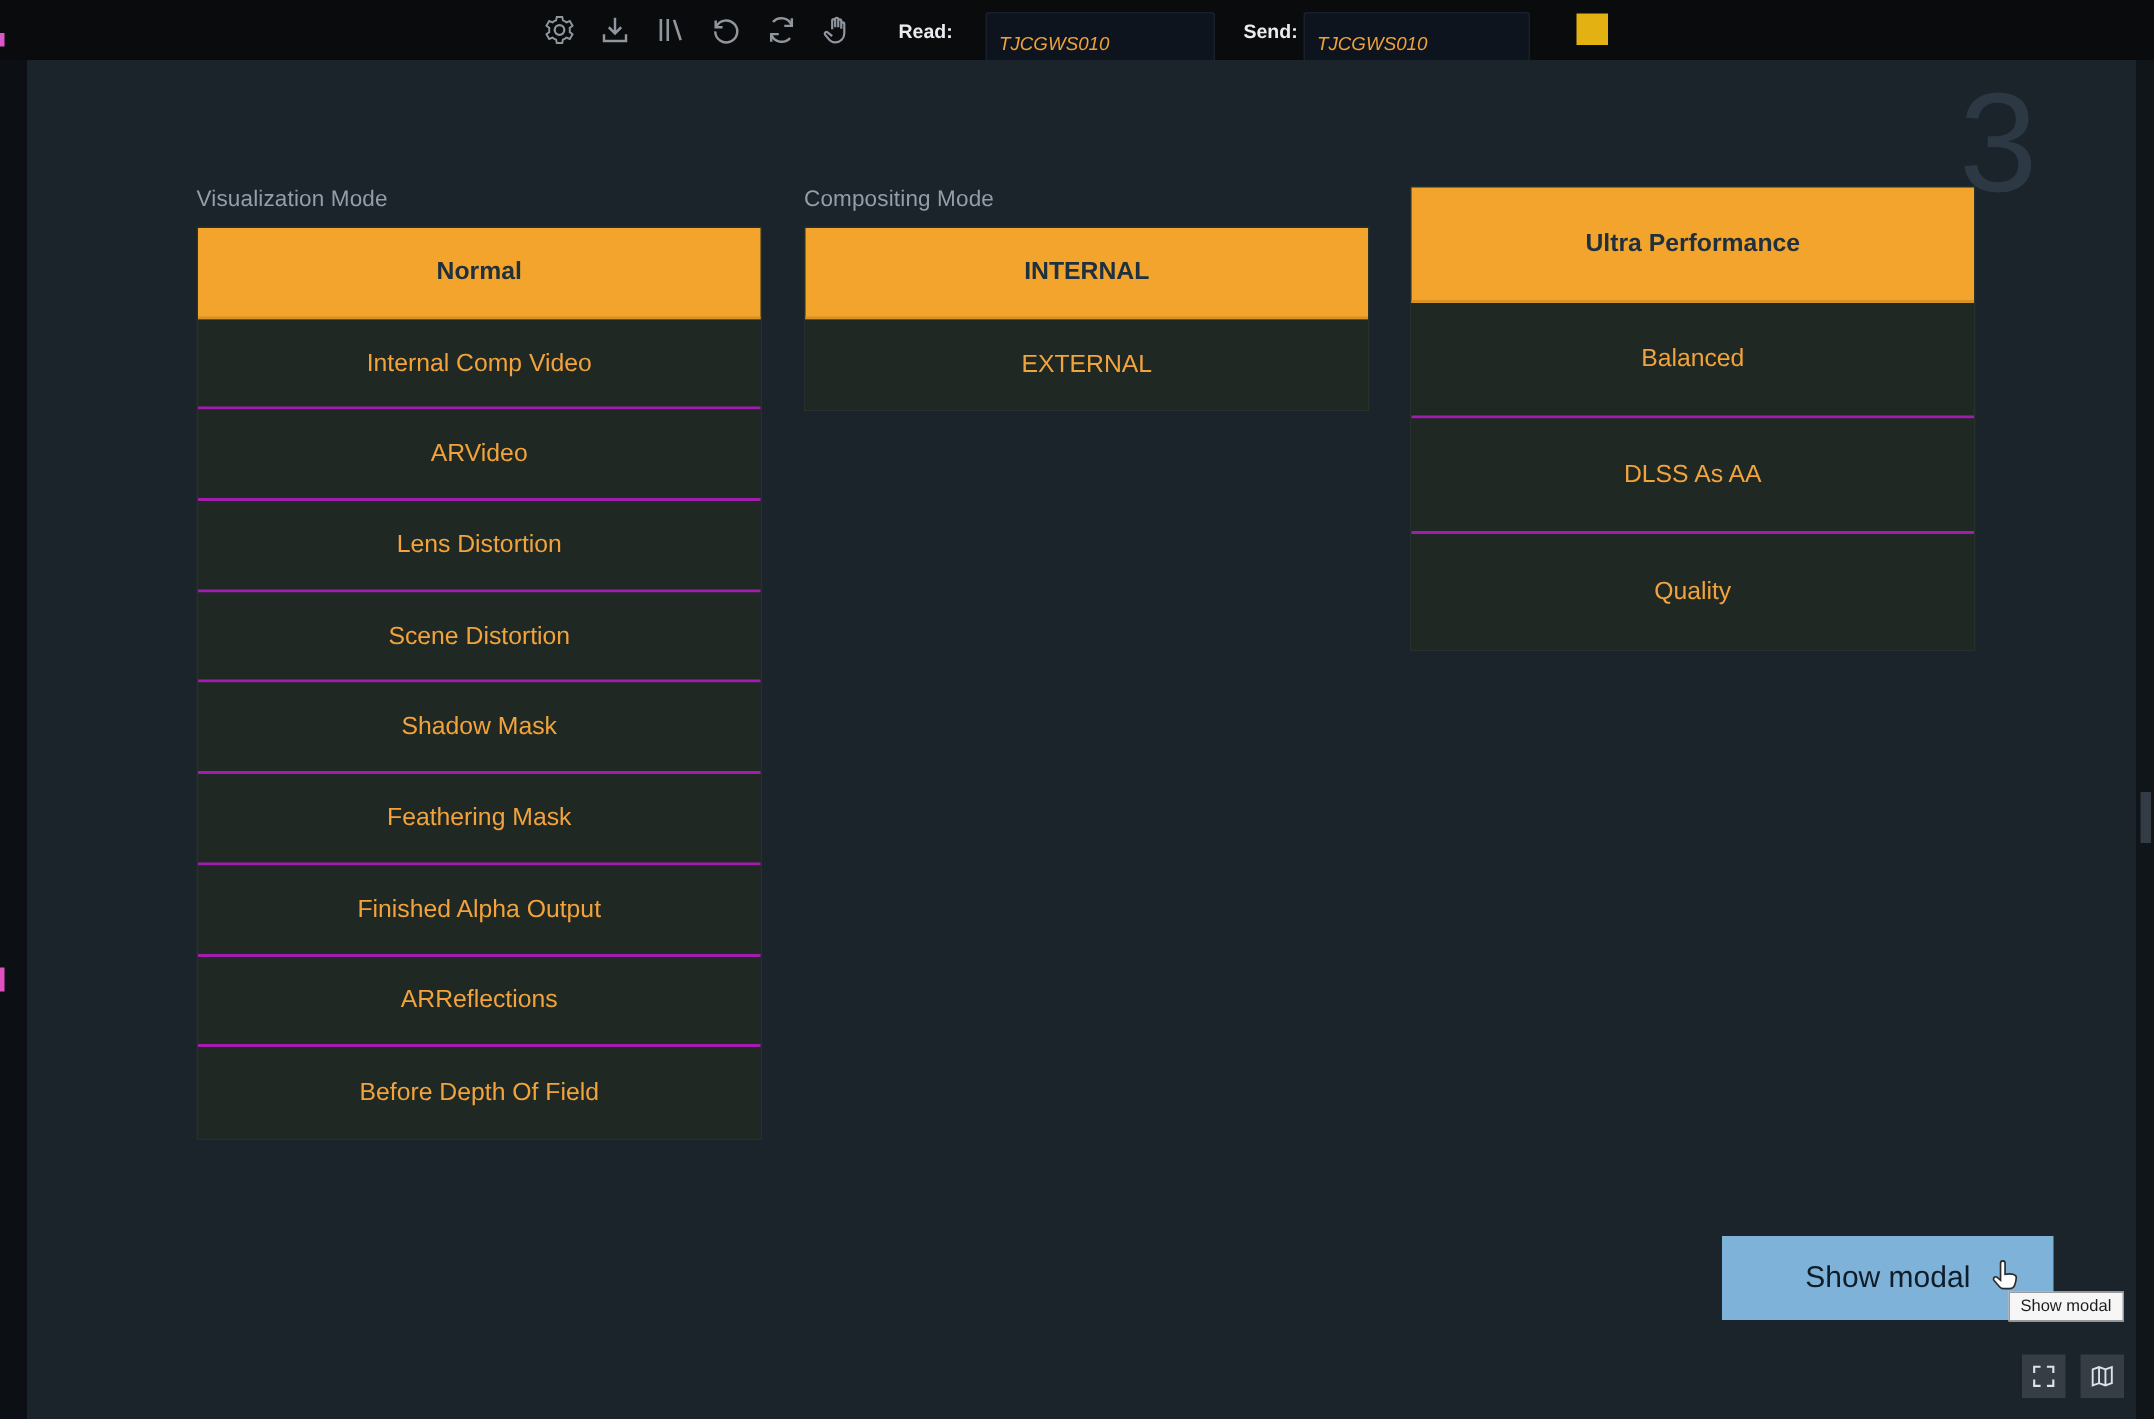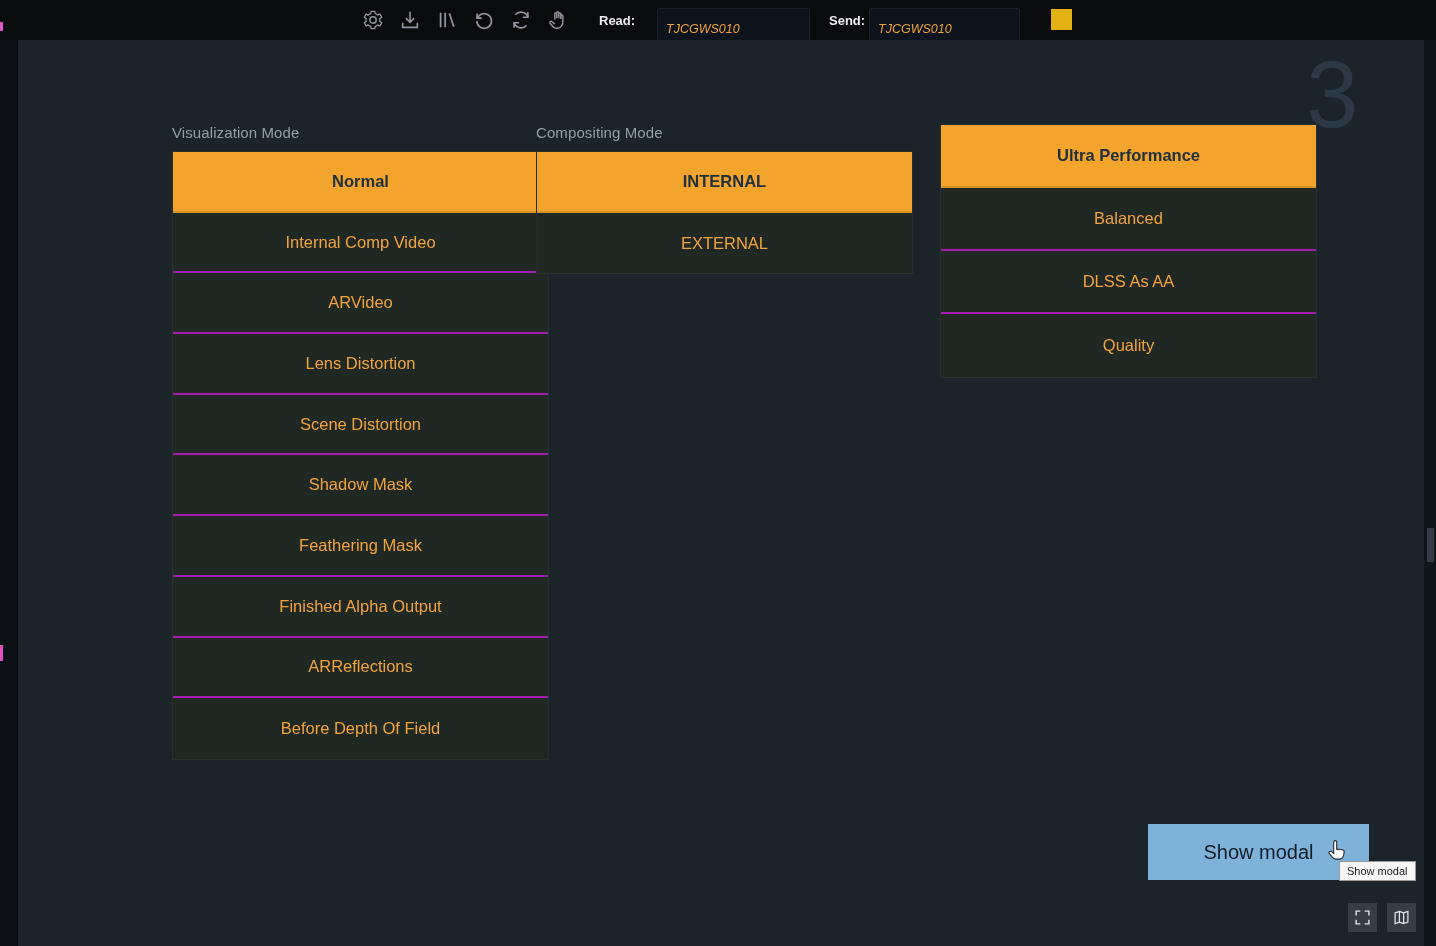--- a/index.html
+++ b/index.html
@@ -16,28 +16,28 @@
             font-family:"Liberation Sans","DejaVu Sans",sans-serif;border-radius:2px;}
   .swatch{position:absolute;left:1051px;top:9px;width:21px;height:21px;background:#e3b112;cursor:pointer;}
 
   
   .panel{position:absolute;left:18px;top:40px;width:1406px;height:906px;background:#1b232b;}
   .watermark{position:absolute;left:1306px;top:48px;font-size:94px;line-height:1;color:#2c3844;
              font-weight:400;user-select:none;}
 
   
   .group{position:absolute;top:124px;width:377px;}
-  .group-1{left:131px;margin-left:41px;} .group-2{left:536px;} .group-3{left:940px;}
+  .group-1{left:131px;} .group-2{left:536px;} .group-3{left:940px;}
   .group-label{font-size:15px;color:#939ea8;margin-bottom:10px;letter-spacing:.1px;}
   .options{display:flex;flex-direction:column;border:1px solid #27302a;}
   .opt{height:60.7px;background:#1f2823;border:none;border-bottom:2px solid #a21caf;
        color:#f2a33c;font-size:16.5px;cursor:pointer;
        font-family:"Liberation Sans","DejaVu Sans",sans-serif;}
   .opt:last-child{border-bottom:none;}
-  .group-3 .opt{height:63px;}
+  .group-3 .opt{height:77px;}
   .opt.selected{background:#f2a42c;color:#20303d;font-weight:bold;border-bottom-color:#d89224;}
 
   
   .show-modal{position:absolute;left:1148px;top:824px;width:221px;height:56px;background:#7fb2d9;
               border:none;color:#0f1d29;font-size:20px;cursor:pointer;
               font-family:"Liberation Sans","DejaVu Sans",sans-serif;}
   .tooltip{position:absolute;left:1339px;top:861px;background:#f6f6f6;border:1px solid #9a9a9a;
            color:#1d1d1d;font-size:11px;padding:3px 7px;white-space:nowrap;}
   .cursor{position:absolute;left:1326px;top:839px;pointer-events:none;}
 

